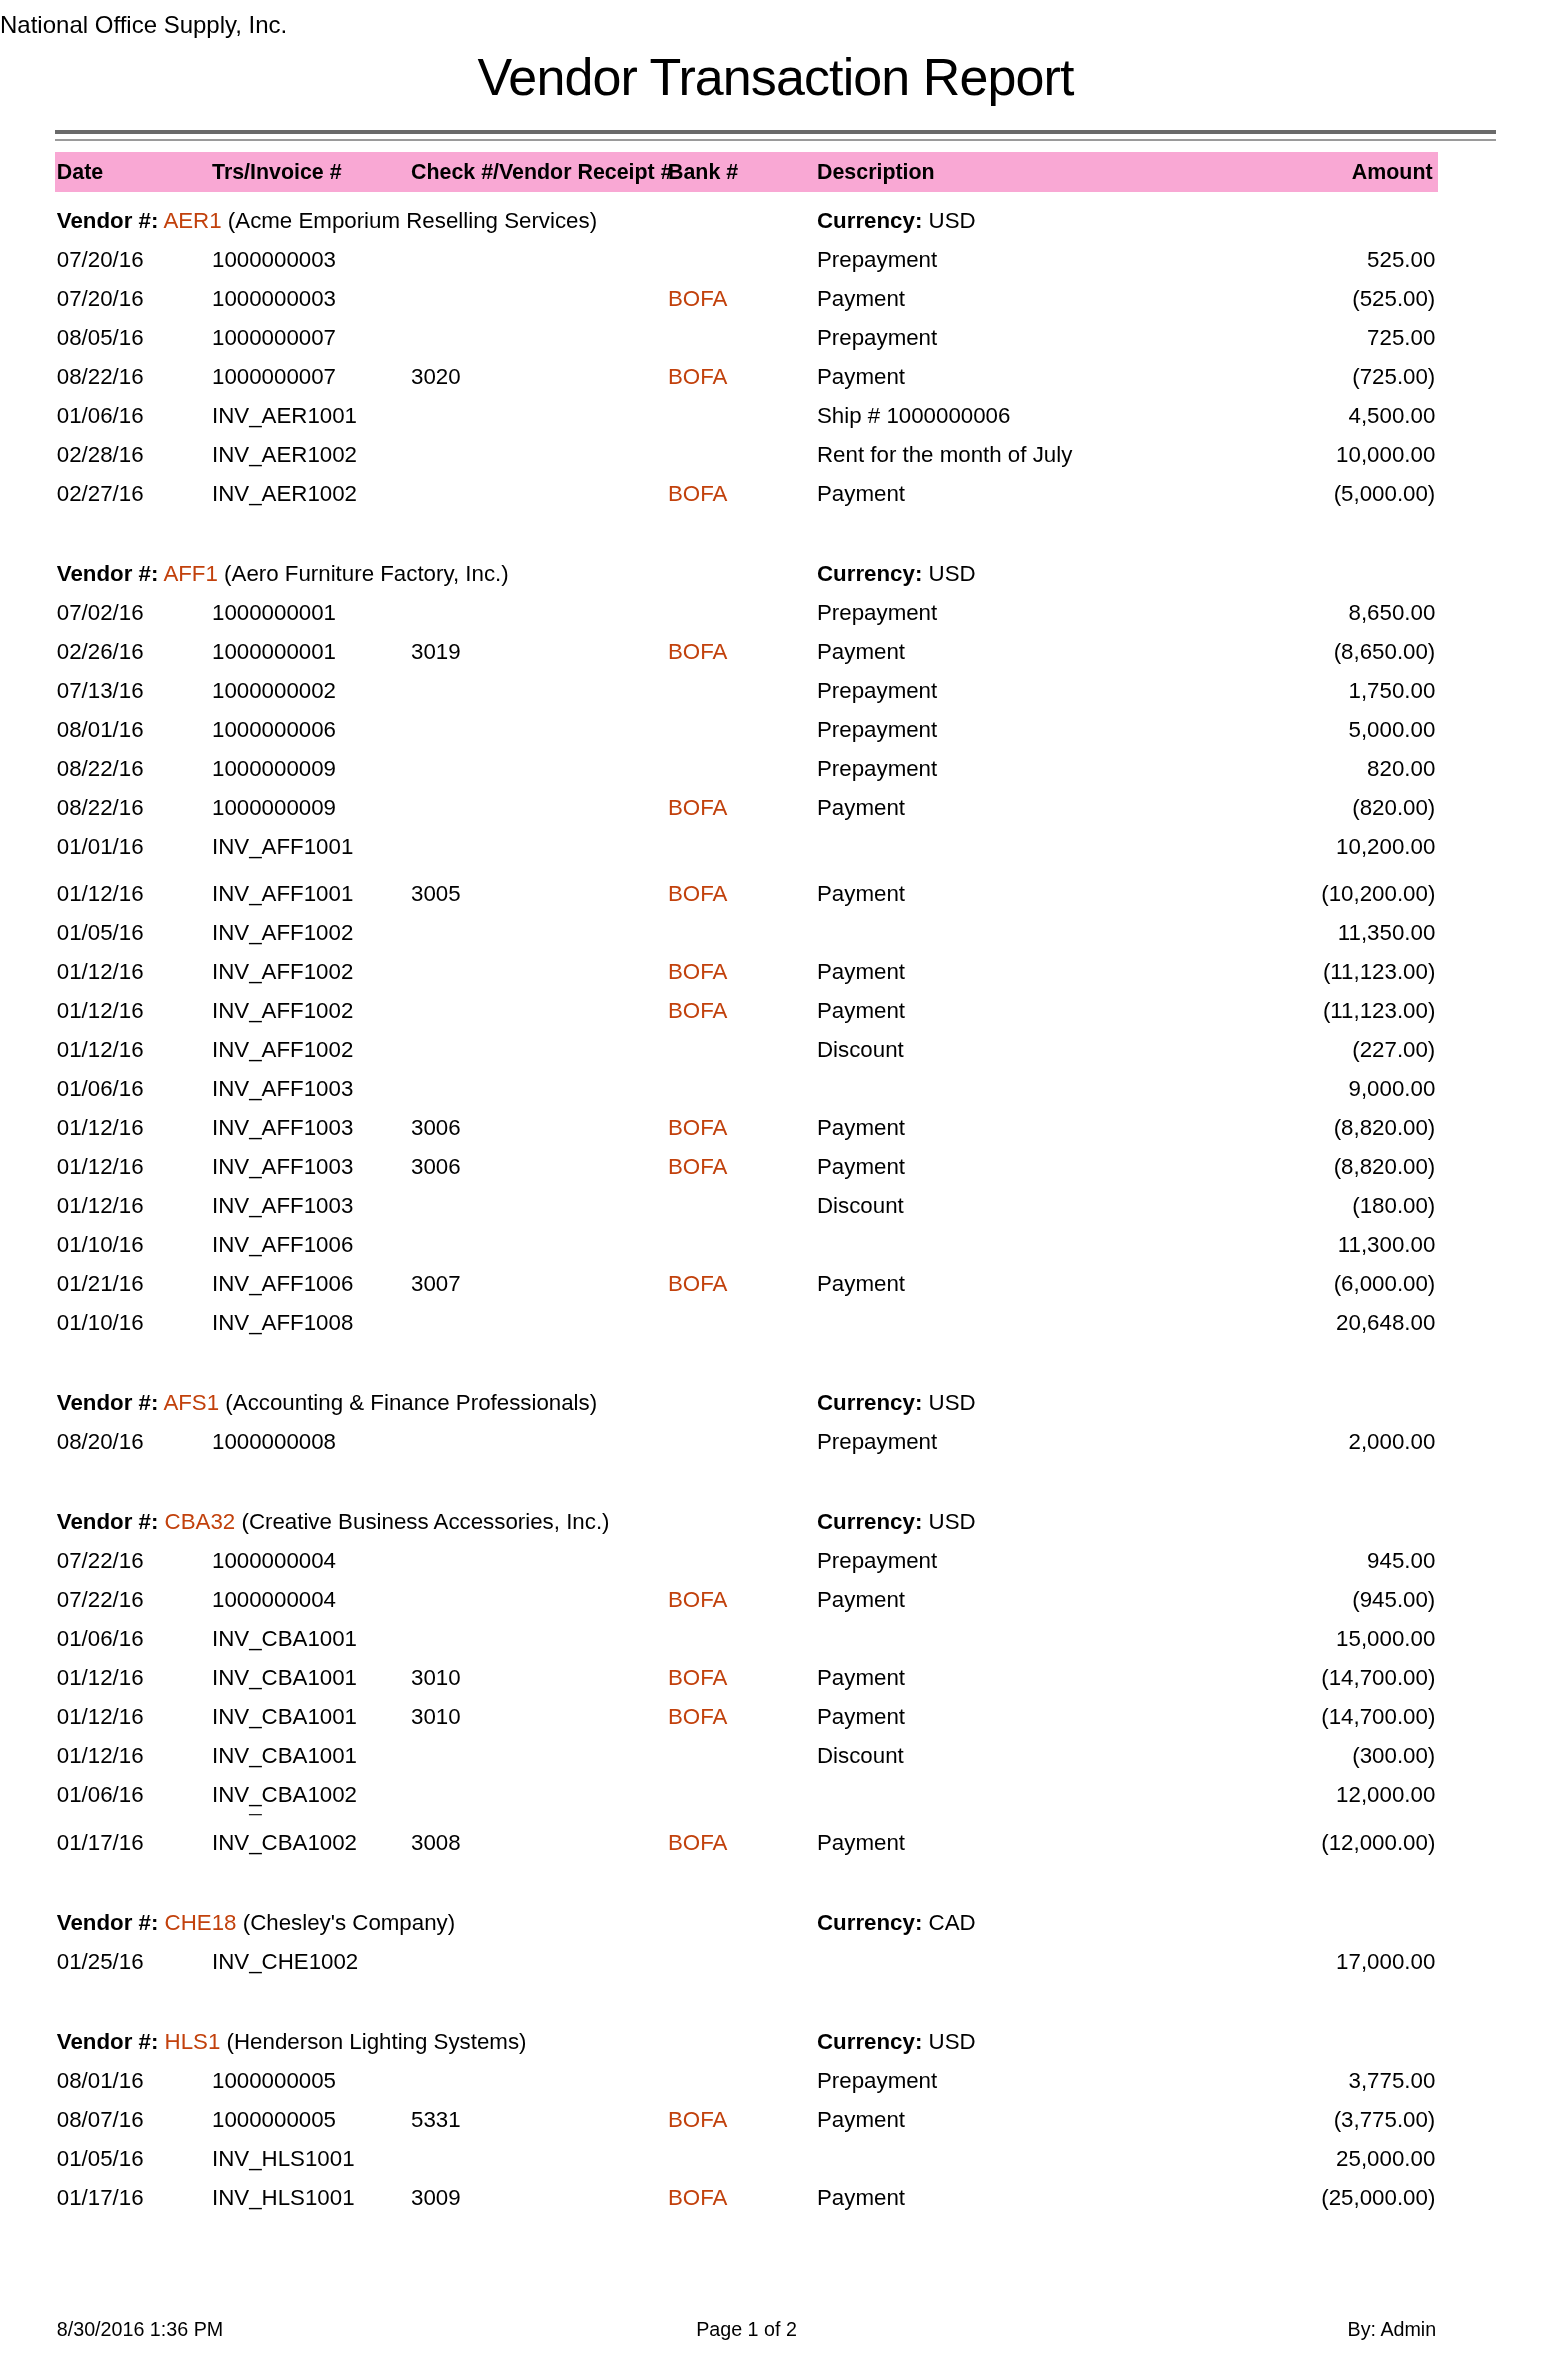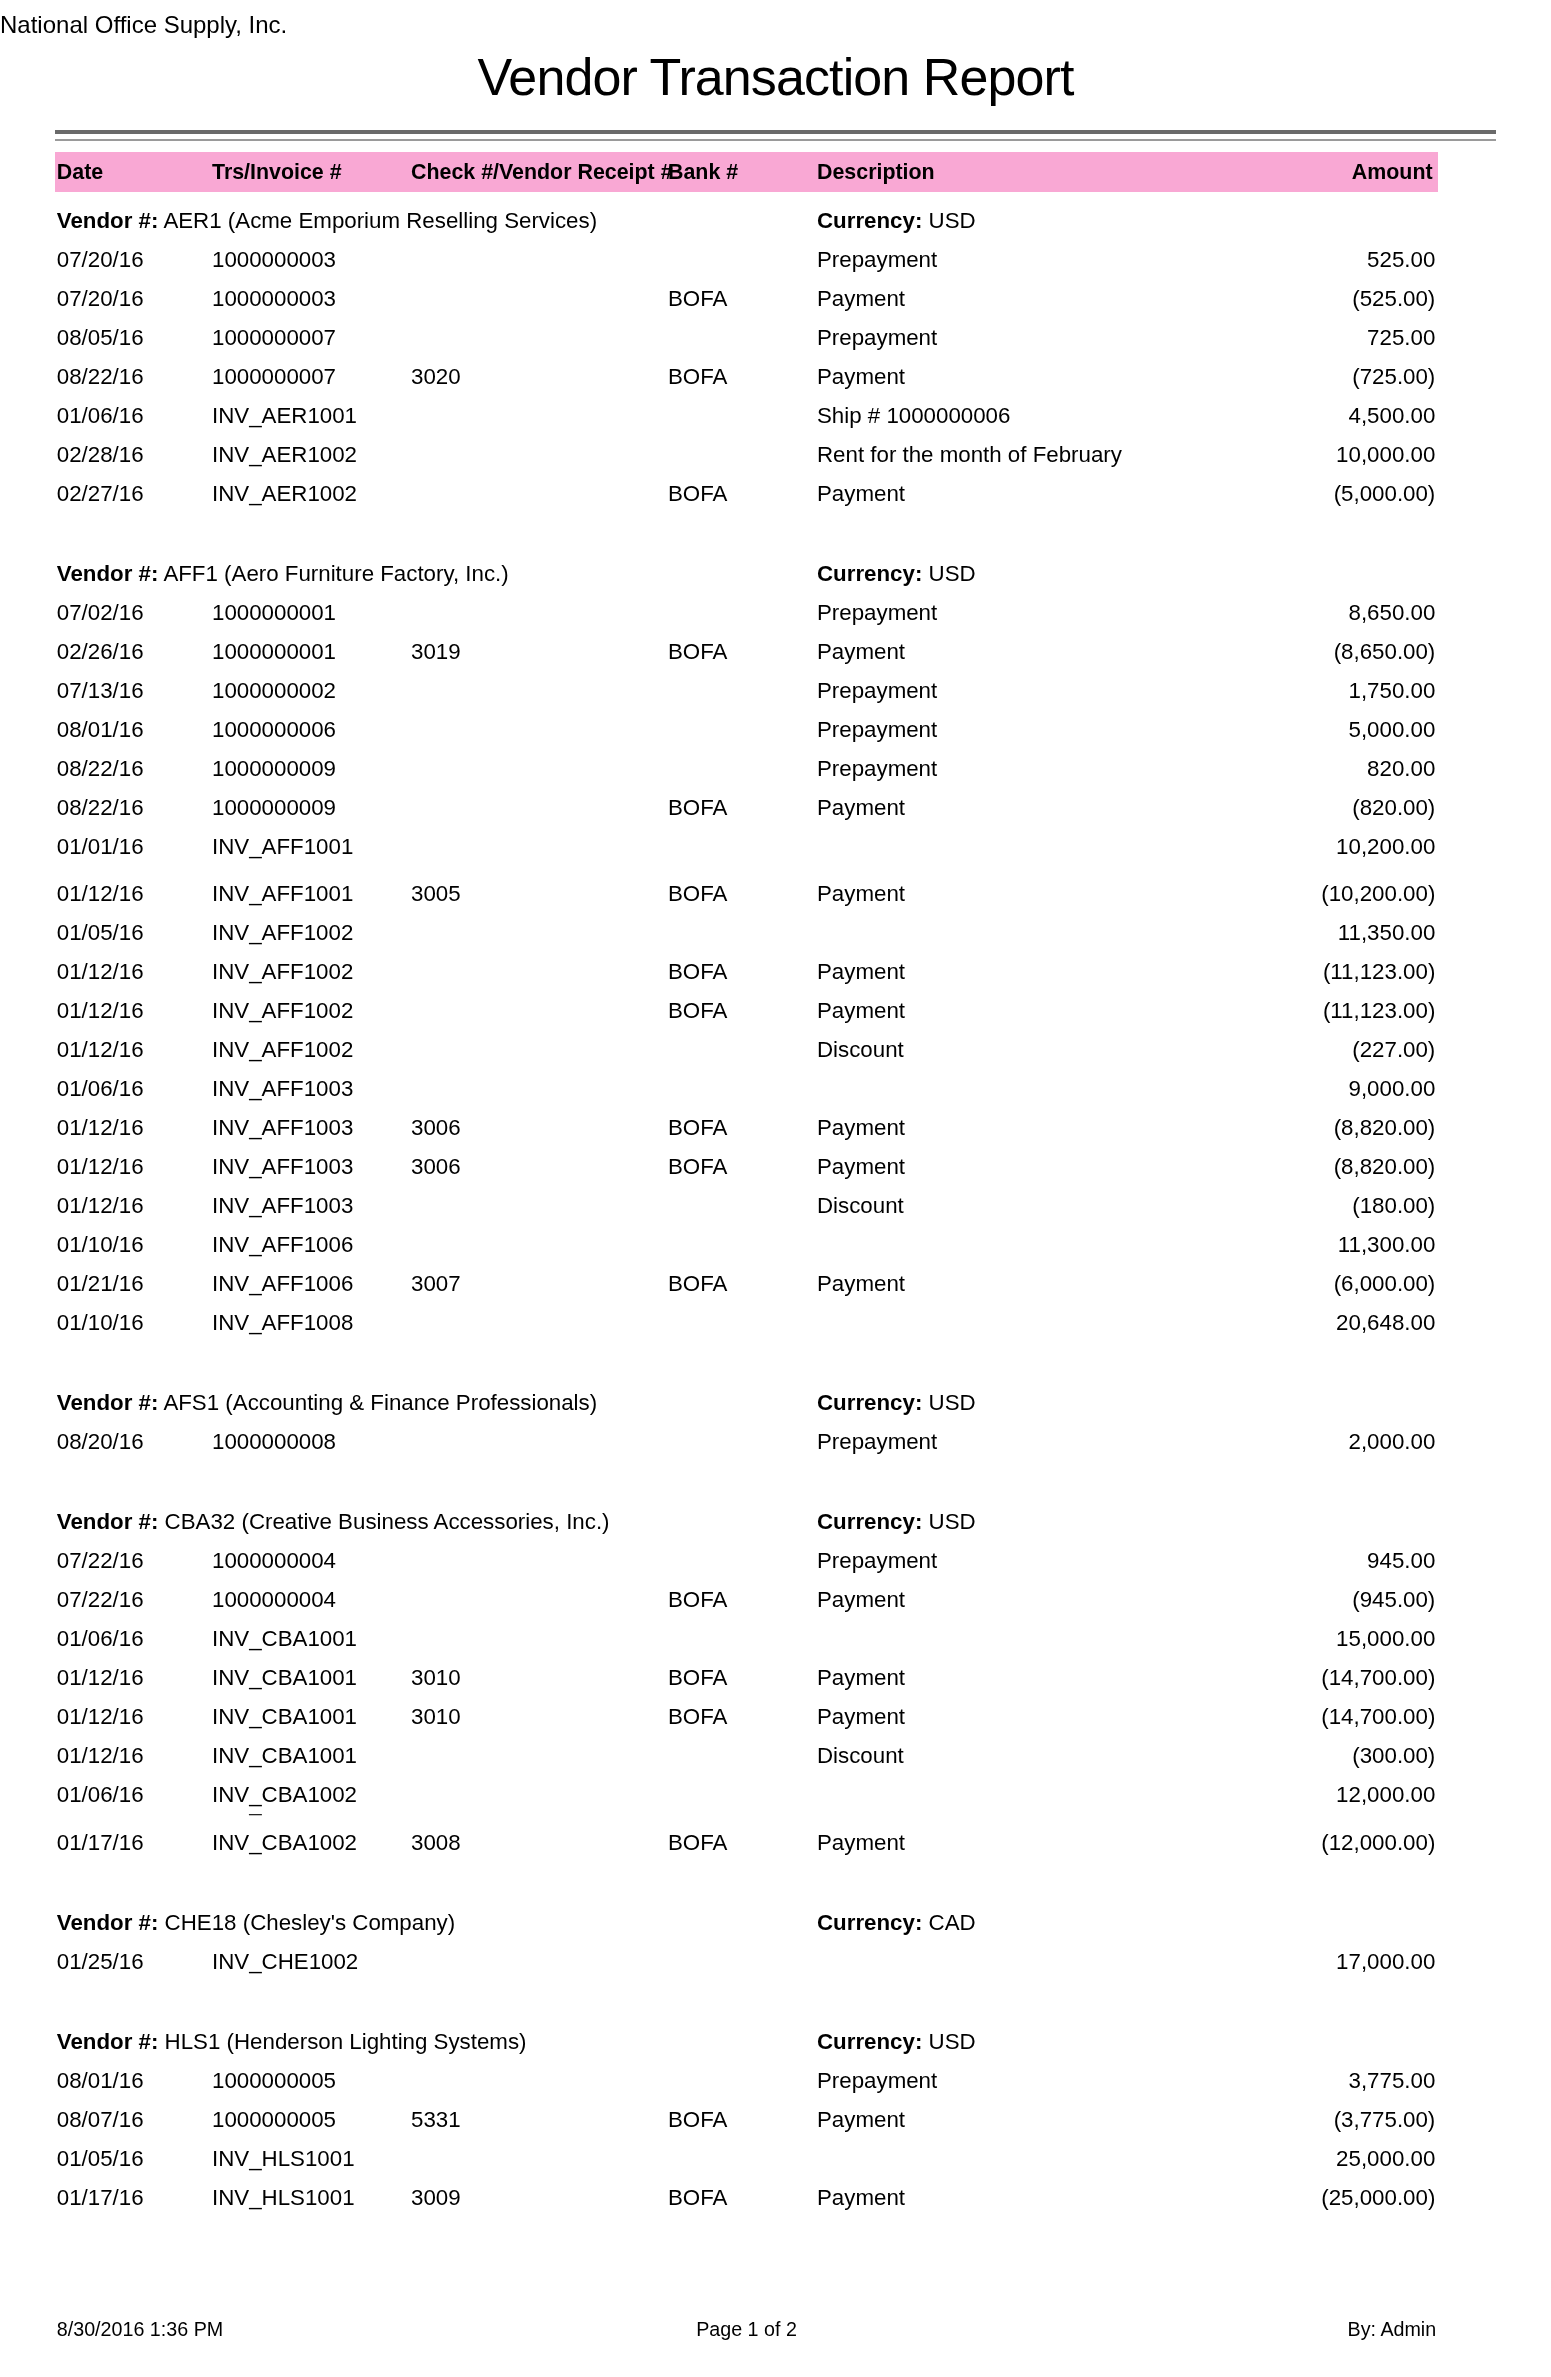--- a/index.html
+++ b/index.html
@@ -28,21 +28,21 @@
   .c-amount { right:2.7px; text-align:right; }
   .colheader .c-amount { right:5.4px; }
 
   .section { margin-left:55px; width:1383px; }
   #report-body > .section { margin-top:41px; }
   #report-body > .section:first-child { margin-top:9px; }
 
   .vheader, .row { position:relative; height:39px; line-height:39px; font-size:22.3px; }
   .row.gap { margin-top:8px; }
   .lbl { font-weight:700; }
-  .link { color:#000000; text-decoration:none; cursor:pointer; }
+  .link { color:#c2410c; text-decoration:none; cursor:pointer; }
 
   .partial { height:9px; overflow:hidden; position:relative; opacity:.85; }
   .partial .row { margin-top:-30px; }
 
   .footer { position:absolute; top:2318px; left:55px; width:1383px; height:25px;
             font-size:19.7px; line-height:23px; }
   .f-left   { position:absolute; left:1.8px; top:0; }
   .f-center { position:absolute; left:0; top:0; width:100%; text-align:center; }
   .f-right  { position:absolute; right:1.8px; top:0; }
 </style>
@@ -101,21 +101,21 @@
       </div>
       <div class="row">
         <span class="cell c-date">01/06/16</span>
         <span class="cell c-trs">INV_AER1001</span>
         <span class="cell c-desc">Ship # 1000000006</span>
         <span class="cell c-amount">4,500.00</span>
       </div>
       <div class="row">
         <span class="cell c-date">02/28/16</span>
         <span class="cell c-trs">INV_AER1002</span>
-        <span class="cell c-desc">Rent for the month of February</span>
+        <span class="cell c-desc">Rent for the month of July</span>
         <span class="cell c-amount">10,000.00</span>
       </div>
       <div class="row">
         <span class="cell c-date">02/27/16</span>
         <span class="cell c-trs">INV_AER1002</span>
         <span class="cell c-bank link">BOFA</span>
         <span class="cell c-desc">Payment</span>
         <span class="cell c-amount">(5,000.00)</span>
       </div>
     </div>

